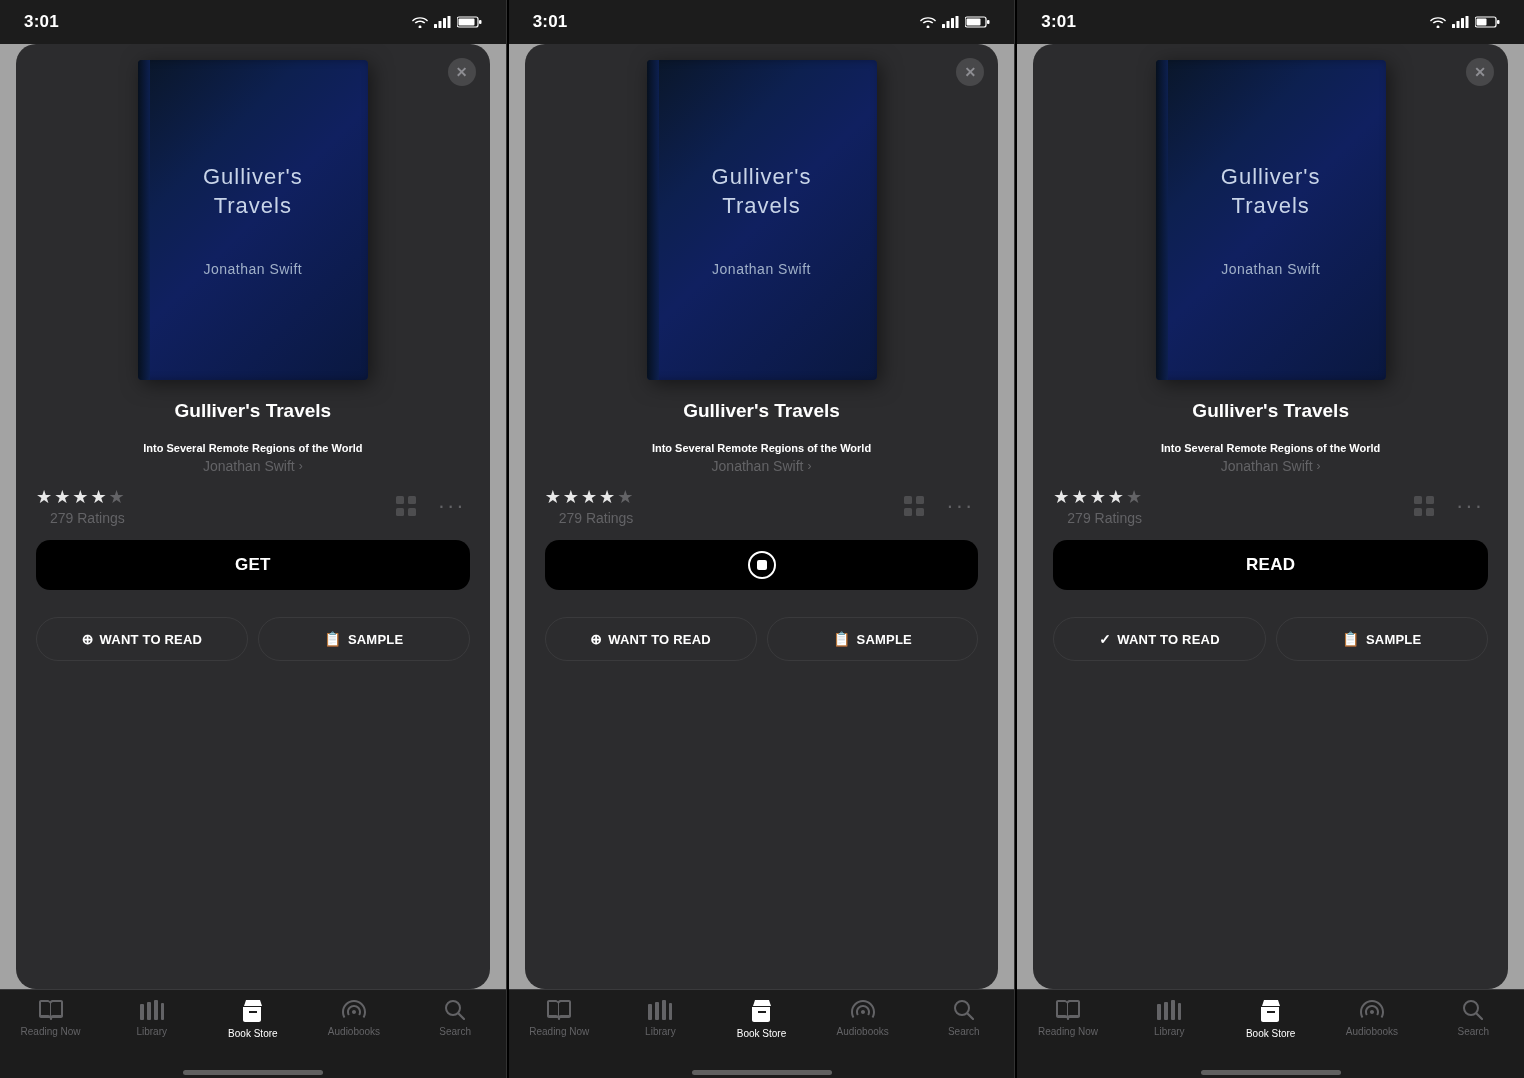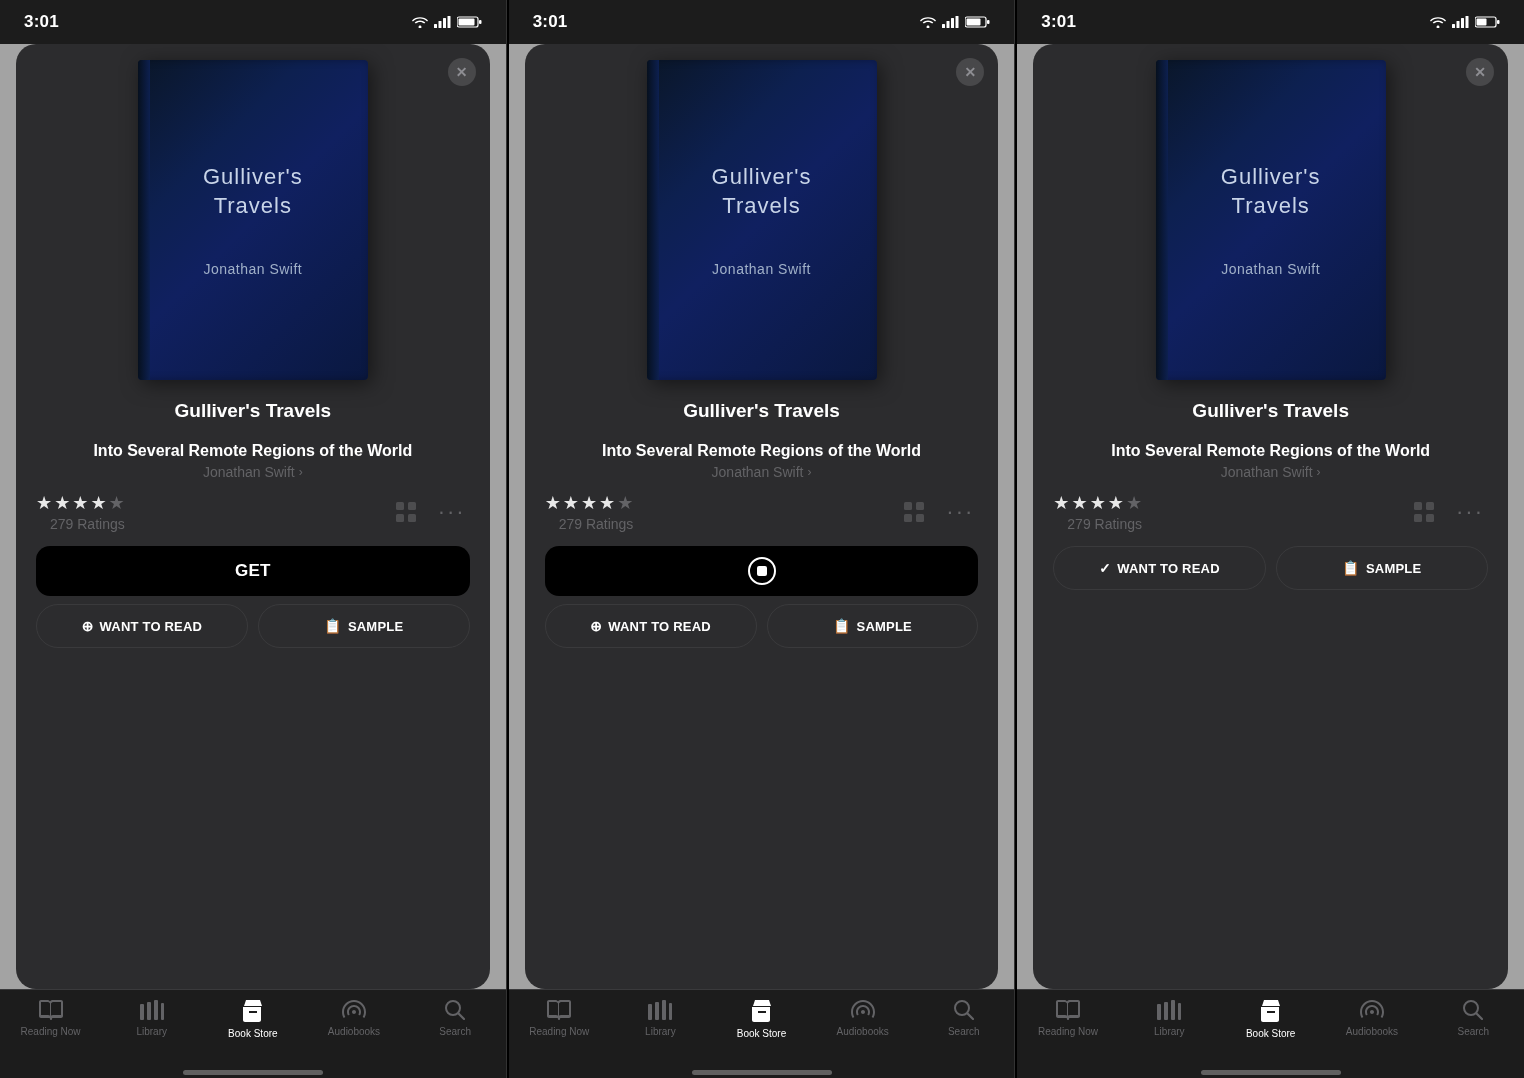--- a/index.html
+++ b/index.html
@@ -138,21 +138,21 @@
 
     .book-title-main {
       color: #ffffff;
       font-size: 19px;
       font-weight: 700;
       margin-bottom: 20px;
     }
 
     .book-subtitle {
       color: #ffffff;
-      font-size: 16px;
+      font-size: 11px;
       font-weight: 600;
       margin-bottom: 4px;
     }
 
     .book-author-link {
       color: #636366;
       font-size: 14px;
       font-weight: 400;
       display: flex;
       align-items: center;
@@ -224,21 +224,21 @@
     .primary-btn {
       width: 100%;
       height: 50px;
       background: #1c1c1e;
       border: none;
       border-radius: 14px;
       color: #ffffff;
       font-size: 17px;
       font-weight: 600;
       cursor: pointer;
-      margin-bottom: 8px;
+      margin-bottom: 27px;
       display: flex;
       align-items: center;
       justify-content: center;
       letter-spacing: 0.3px;
     }
 
     .primary-btn.black {
       background: #000000;
     }
 
@@ -698,20 +698,23 @@
             <rect x="1" y="13" width="8" height="8" rx="1.5" fill="#636366"></rect>
             <rect x="13" y="13" width="8" height="8" rx="1.5" fill="#636366"></rect>
           </svg>
         </button>
         <button class="icon-btn">
           <span class="more-icon">···</span>
         </button>
       </div>
     </div>
 
+    <button class="primary-btn black">
+      <span>READ</span>
+    </button>
 
     <div class="secondary-row">
       <button class="secondary-btn">
         <span class="btn-icon">✓</span>
         <span>WANT TO READ</span>
       </button>
       <button class="secondary-btn">
         <span class="btn-icon">📋</span>
         <span>SAMPLE</span>
       </button>

